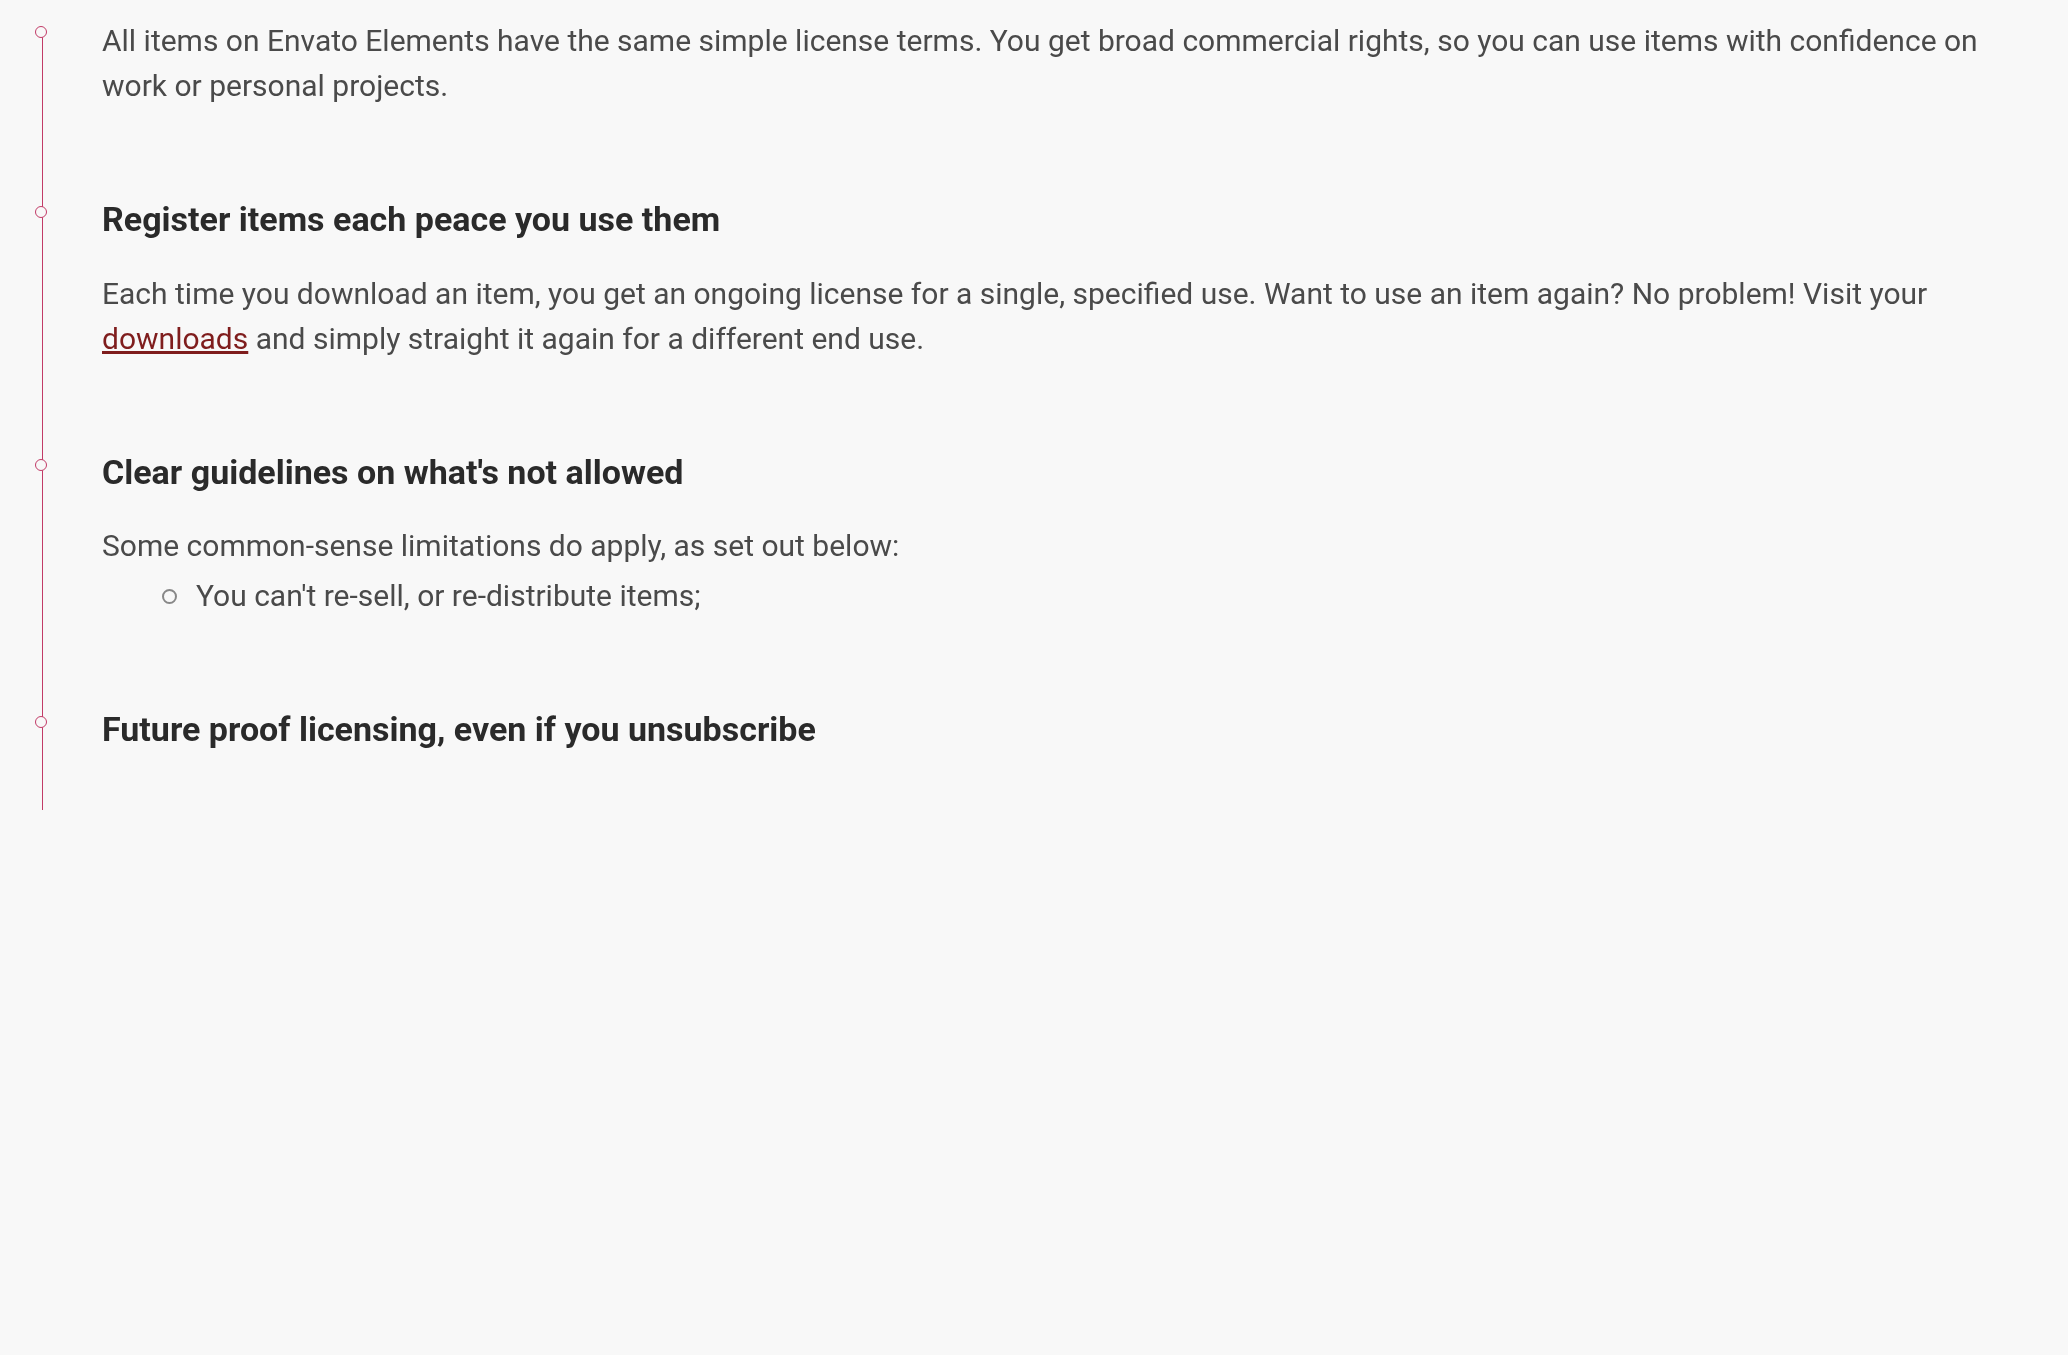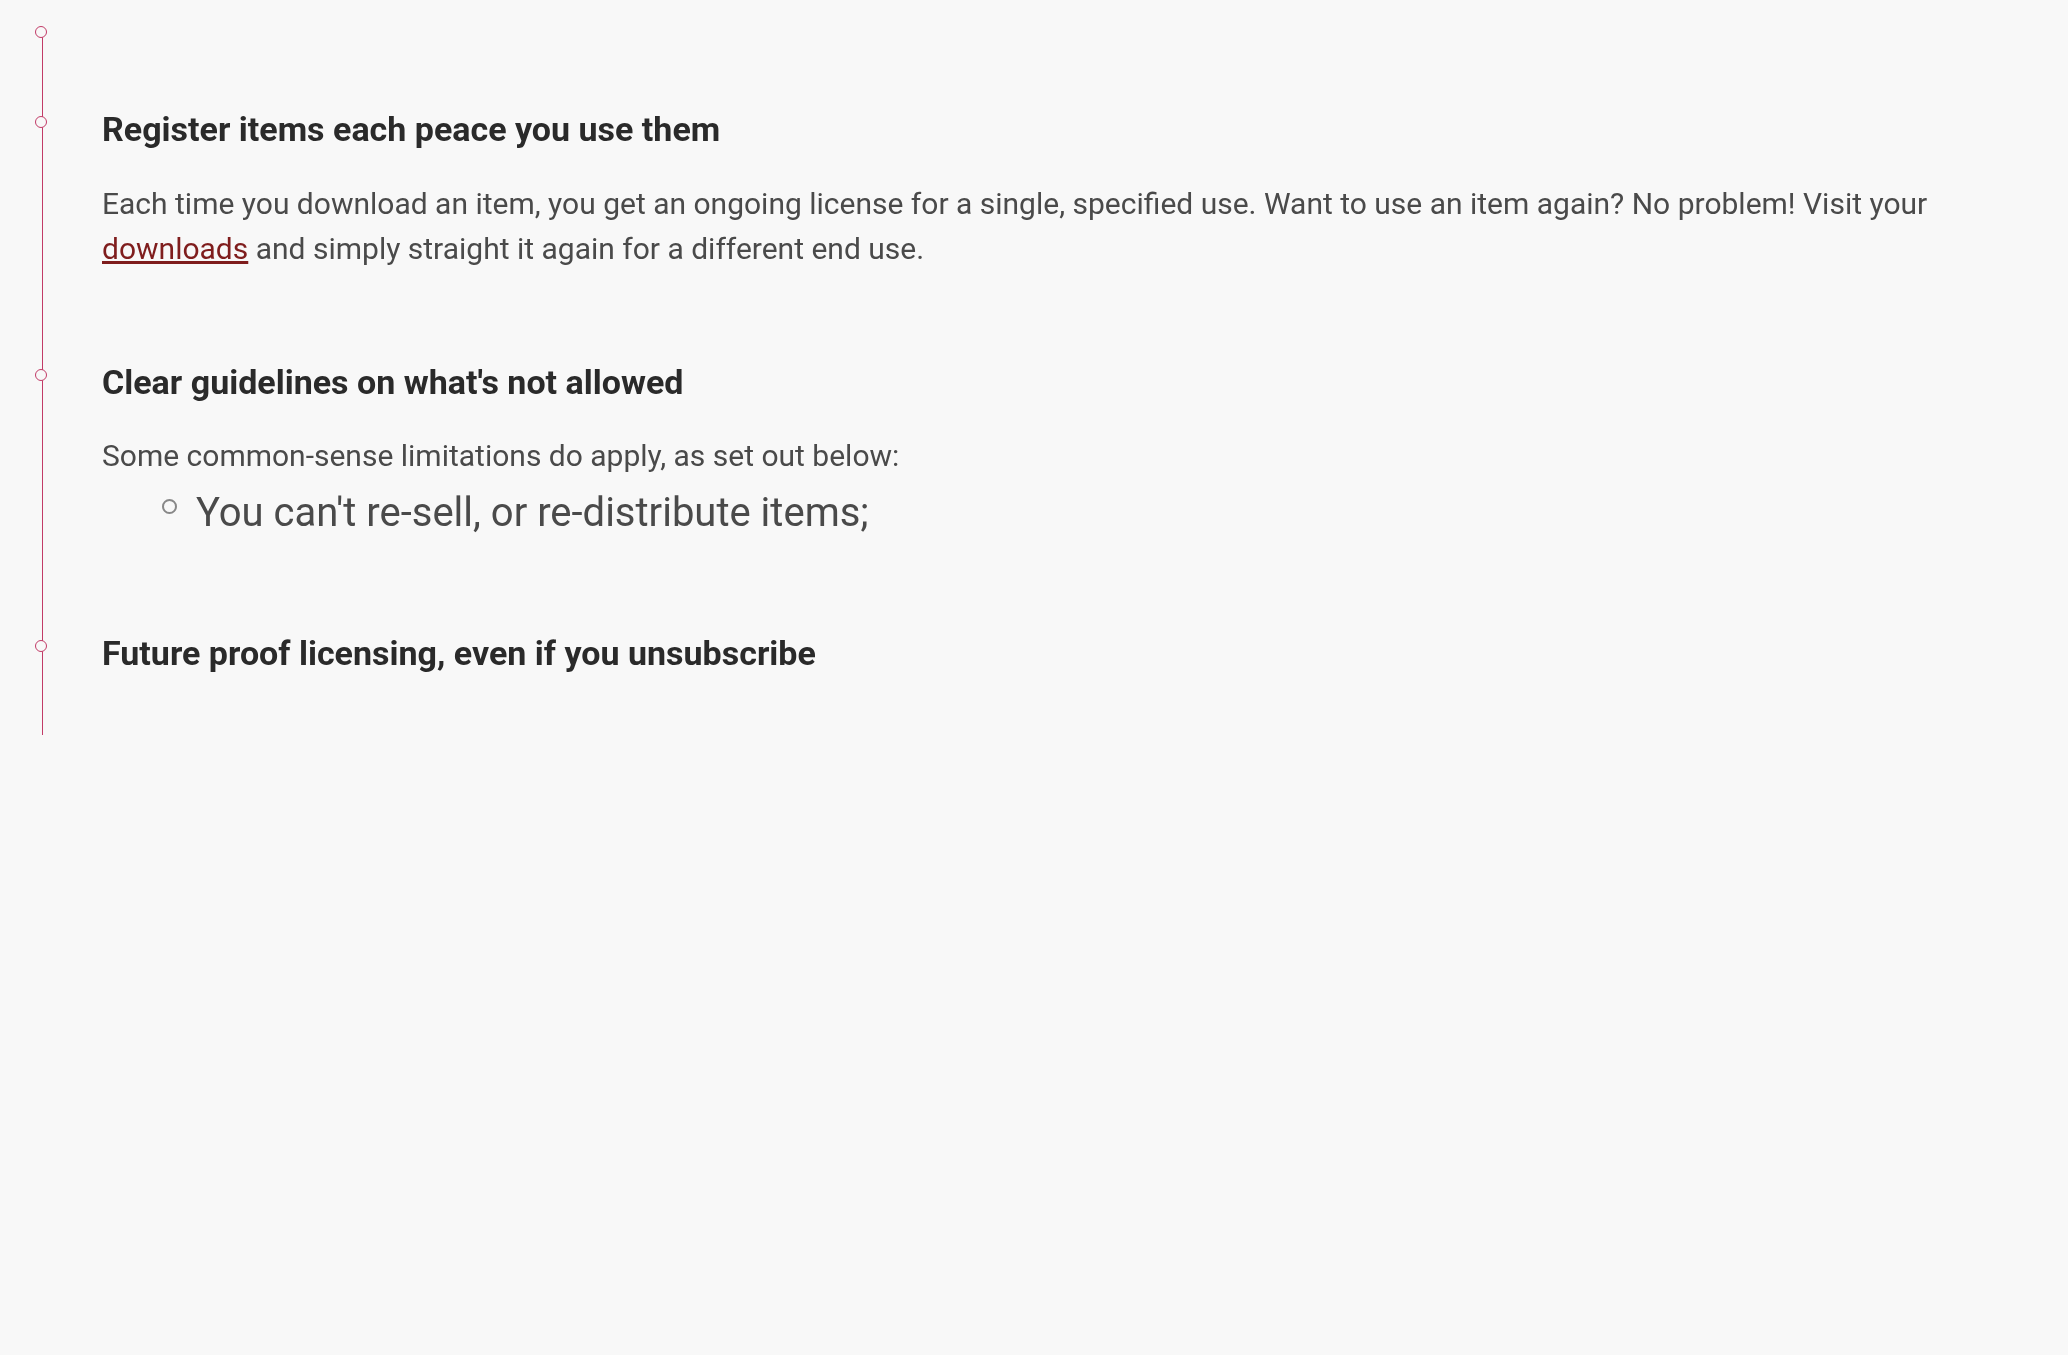--- a/index.html
+++ b/index.html
@@ -59,21 +59,21 @@
     text-decoration: underline;
     cursor: pointer;
   }
   ul.limitations {
     list-style: none;
     margin-top: 6px;
     padding-left: 60px;
   }
   ul.limitations li {
     position: relative;
-    font-size: 40px;
+    font-size: 30px;
     color: #4a4a4a;
     line-height: 1.45;
     padding-left: 34px;
     margin-top: 4px;
   }
   ul.limitations li::before {
     content: "";
     position: absolute;
     left: 0;
     top: 15px;
@@ -84,20 +84,21 @@
   }
 </style>
 </head>
 <body>
 
 <div class="timeline">
   <div class="timeline-line" style="height: 1164px;"></div>
 
   <div class="section">
     <div class="section-marker"></div>
+    <p class="section-body">All items on Envato Elements have the same simple license terms. You get broad commercial rights, so you can use items with confidence on work or personal projects.</p>
   </div>
 
   <div class="section">
     <div class="section-marker"></div>
     <h2 class="section-heading">Register items each peace you use them</h2>
     <p class="section-body">
       <span>Each time you download an item, you get an ongoing license for a single, specified use. Want to use an item again? No problem! Visit your </span><a>downloads</a><span> and simply straight it again for a different end use.</span>
     </p>
   </div>
 

